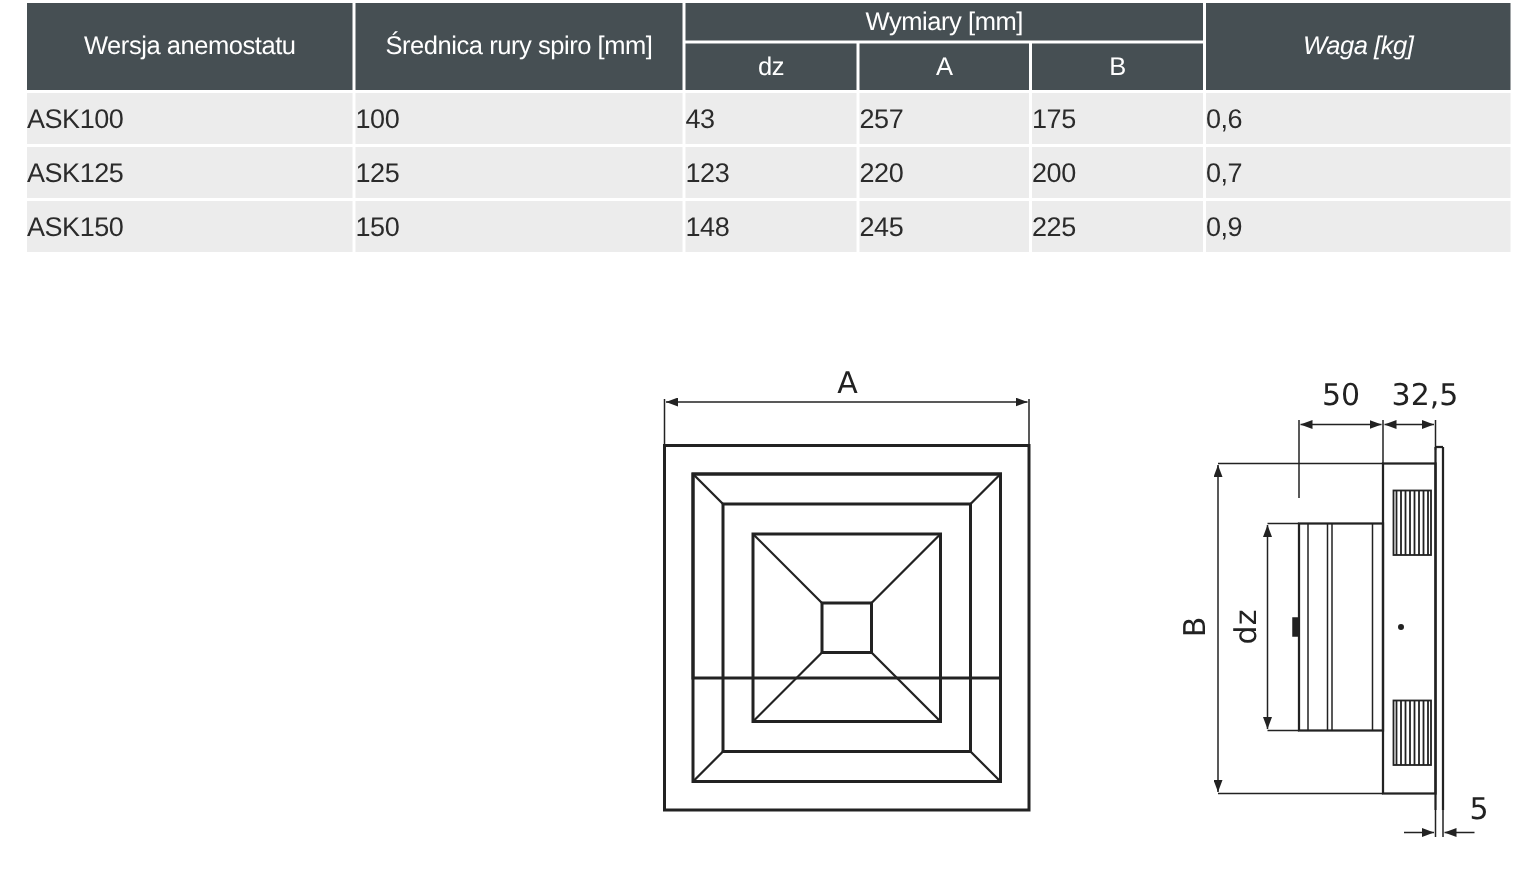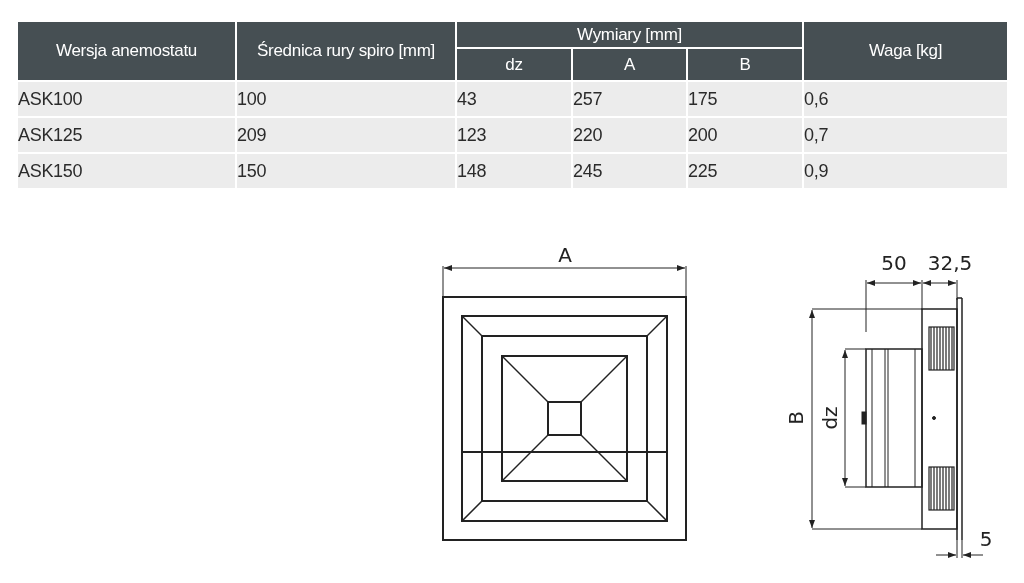--- a/index.html
+++ b/index.html
@@ -1,27 +1,27 @@
 <!DOCTYPE html>
 <html><head>
 <meta charset="utf-8">
 <style>
   html, body { margin: 0; padding: 0; background: #ffffff; }
   body { width: 1024px; height: 583px; position: relative; overflow: hidden;
          font-family: "Liberation Sans", "DejaVu Sans", sans-serif; }
-  .spec-table { position: absolute; left: 18px; top: 22px; border-collapse: separate; border-spacing: 2px;
+  .spec-table { position: absolute; left: 18px; top: 2px; border-collapse: separate; border-spacing: 2px;
                 margin: -2px; }
   .spec-table th { background: #464f53; color: #ffffff; font-weight: normal; font-size: 17px;
                    text-align: center; padding: 0; letter-spacing: -0.3px; }
   .spec-table td { background: #ececec; color: #2b2b2b; font-size: 18px; text-align: left;
                    height: 34px; padding: 0; letter-spacing: -0.3px; }
   .h-top { height: 25px; }
   .h-sub { height: 31px; }
   .c1 { width: 217px; } .c2 { width: 218px; } .c3 { width: 114px; } .c4 { width: 113px; }
-  .c5 { width: 114px; } .c6 { width: 203px; }
+  .c5 { width: 114px; } .c6 { width: 203px; font-style: italic; }
   .drawing { position: absolute; left: 0; top: 0; }
   .dim-label { font-family: "DejaVu Sans", sans-serif; fill: #222; }
 </style>
 </head>
 <body>
 
 <table class="spec-table">
   <thead>
     <tr>
       <th class="c1" rowspan="2">Wersja anemostatu</th>
@@ -39,21 +39,21 @@
     <tr>
       <td>ASK100</td>
       <td>100</td>
       <td>43</td>
       <td>257</td>
       <td>175</td>
       <td>0,6</td>
     </tr>
     <tr>
       <td>ASK125</td>
-      <td>209</td>
+      <td>125</td>
       <td>123</td>
       <td>220</td>
       <td>200</td>
       <td>0,7</td>
     </tr>
     <tr>
       <td>ASK150</td>
       <td>150</td>
       <td>148</td>
       <td>245</td>

